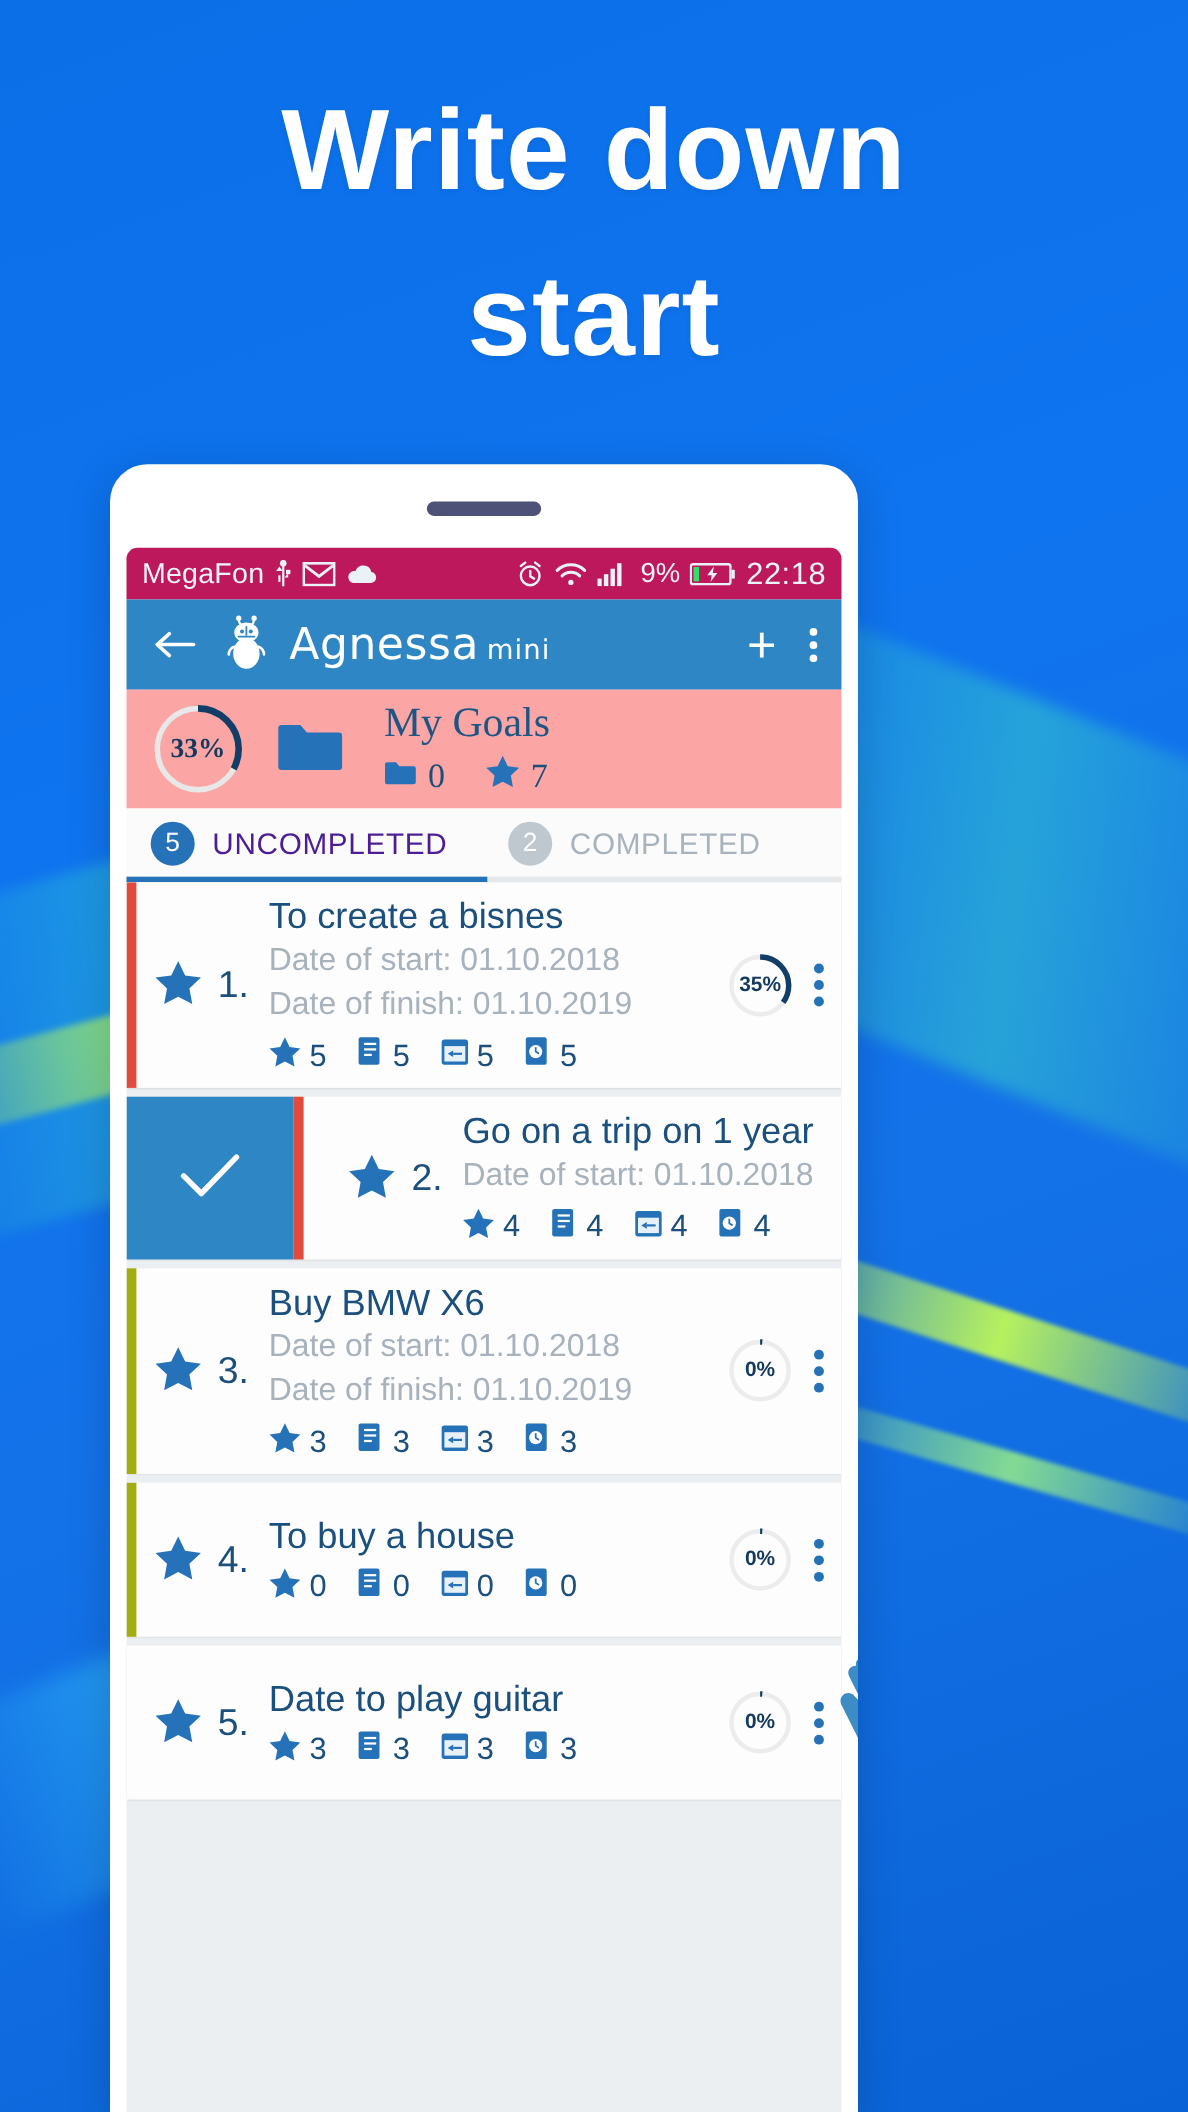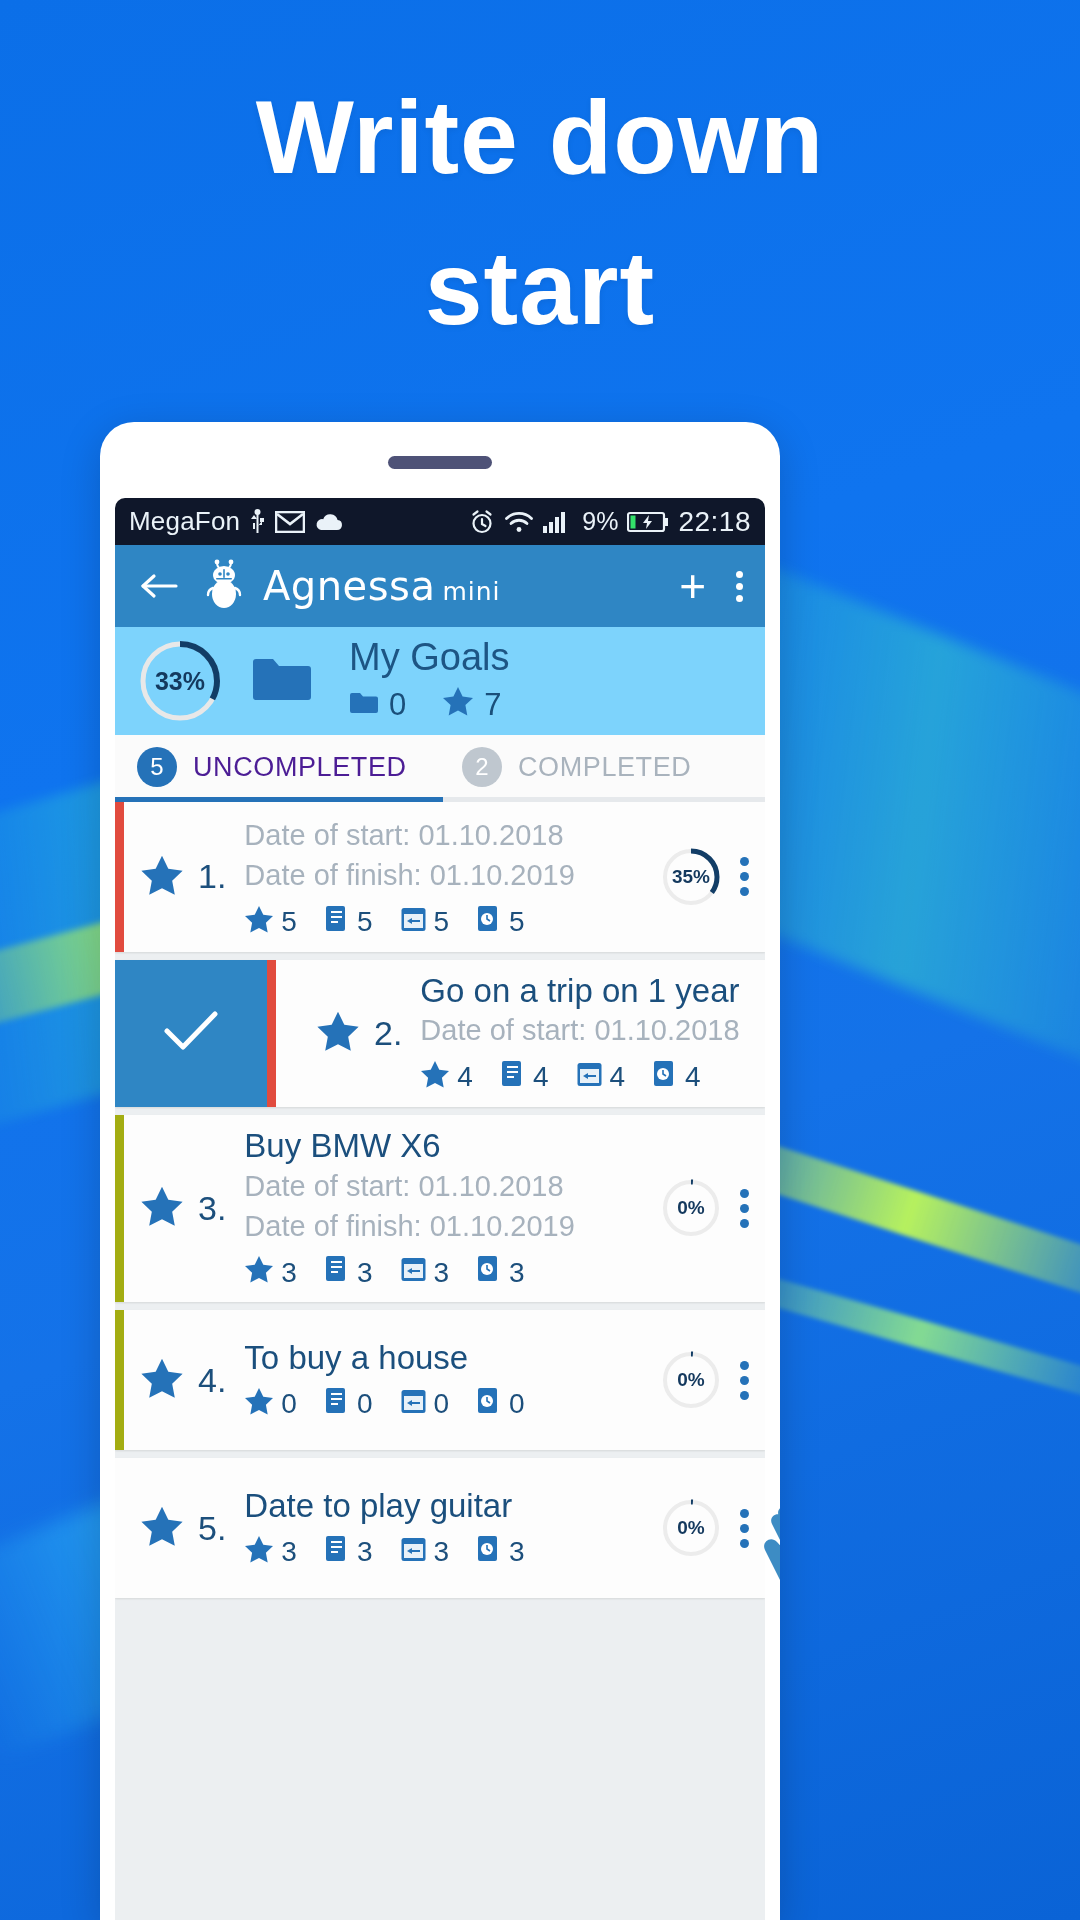--- a/index.html
+++ b/index.html
@@ -54,21 +54,21 @@
     overflow: hidden;
   }
   .speaker {
     position: absolute; left: 50%; top: 34px; transform: translateX(-50%);
     width: 104px; height: 13px; border-radius: 7px; background: #4e5277;
   }
 
   
   .statusbar {
     position: absolute; left: 15px; top: 76px; width: 650px; height: 47px;
-    background: #0f172a; border-radius: 10px 10px 0 0;
+    background: #be185d; border-radius: 10px 10px 0 0;
     display: flex; align-items: center; padding: 0 14px;
     color: #eaf2f8; font-size: 25px;
   }
   .sb-left { display:flex; align-items:center; gap: 9px; }
   .sb-right { margin-left:auto; display:flex; align-items:center; gap: 9px; }
   .carrier { font-size: 26px; letter-spacing: .2px; }
   .sb-ico { display:inline-flex; align-items:center; }
   .batt-pct { font-size: 25px; }
   .clock { font-size: 28px; letter-spacing:.5px;text-align:center; }
 
@@ -84,21 +84,21 @@
            font-family: "DejaVu Sans", sans-serif; }
   .brand .mini { font-size: 25px; margin-left: 7px; letter-spacing: 1px; }
   .appbar-actions { margin-left: auto; display:flex; align-items:center; gap: 30px; }
   .plus-btn { font-size: 46px; line-height: 1; font-weight: 300; }
   .kebab-white { display:flex; flex-direction:column; gap:5px; align-items:center; }
   .kebab-white i { width: 7px; height: 7px; border-radius:50%; background:#fff; display:block; }
 
   
   .goals-header {
     position: absolute; left: 15px; top: 205px; width: 650px; height: 108px;
-    background: #7dd3fc; display: flex; align-items: center; padding-left: 22px;
+    background: #fca5a5; display: flex; align-items: center; padding-left: 22px; font-family: Liberation Serif, serif;
   }
   .ring { position: relative; width: 86px; height: 86px; flex: 0 0 auto; }
   .ring svg { display:block; }
   .ring .pct {
     position:absolute; inset:0; display:flex; align-items:center; justify-content:center;
     font-size: 25px; font-weight: 700; color: #14395e;
   }
   .folder-big { margin-left: 28px; }
   .gh-text { margin-left: 36px; }
   .gh-title { font-size: 38px; color: #1d5584; font-weight: 400; line-height: 1.05; }
@@ -343,20 +343,21 @@
         <div class="goal">
           <div class="edge red"></div>
           <div class="goal-inner">
             <div class="star-col">
               <span class="star"><svg width="44" height="42" viewBox="0 0 32 30">
                   <path d="M16 1l4.6 9.5 10.4 1.4-7.6 7.2 1.9 10.3L16 24.6 6.7 29.4l1.9-10.3L1 11.9l10.4-1.4z" fill="#2572b8"></path>
                 </svg></span>
               <span class="idx">1.</span>
             </div>
             <div class="goal-body">
+              <div class="goal-title">To create a bisnes</div>
               <div class="goal-date">Date of start: 01.10.2018</div>
               <div class="goal-date">Date of finish: 01.10.2019</div>
               <div class="goal-counts">
                 <span><svg width="30" height="28" viewBox="0 0 32 30">
                     <path d="M16 1l4.6 9.5 10.4 1.4-7.6 7.2 1.9 10.3L16 24.6 6.7 29.4l1.9-10.3L1 11.9l10.4-1.4z" fill="#2572b8"></path>
                   </svg></span>
                 <span>5</span>
                 <span class="cgap"></span>
                 <span><svg width="26" height="28" viewBox="0 0 26 28">
                     <rect x="2" y="1" width="19" height="25" rx="2" fill="#2572b8"></rect>

